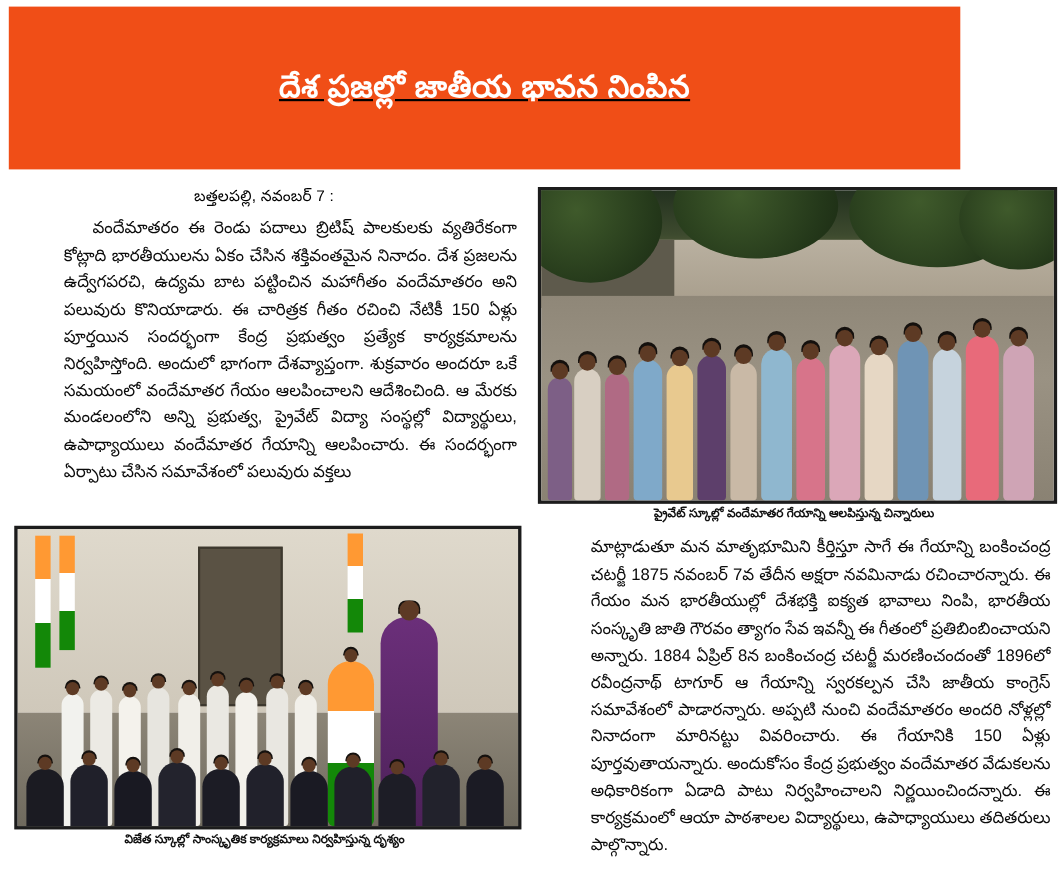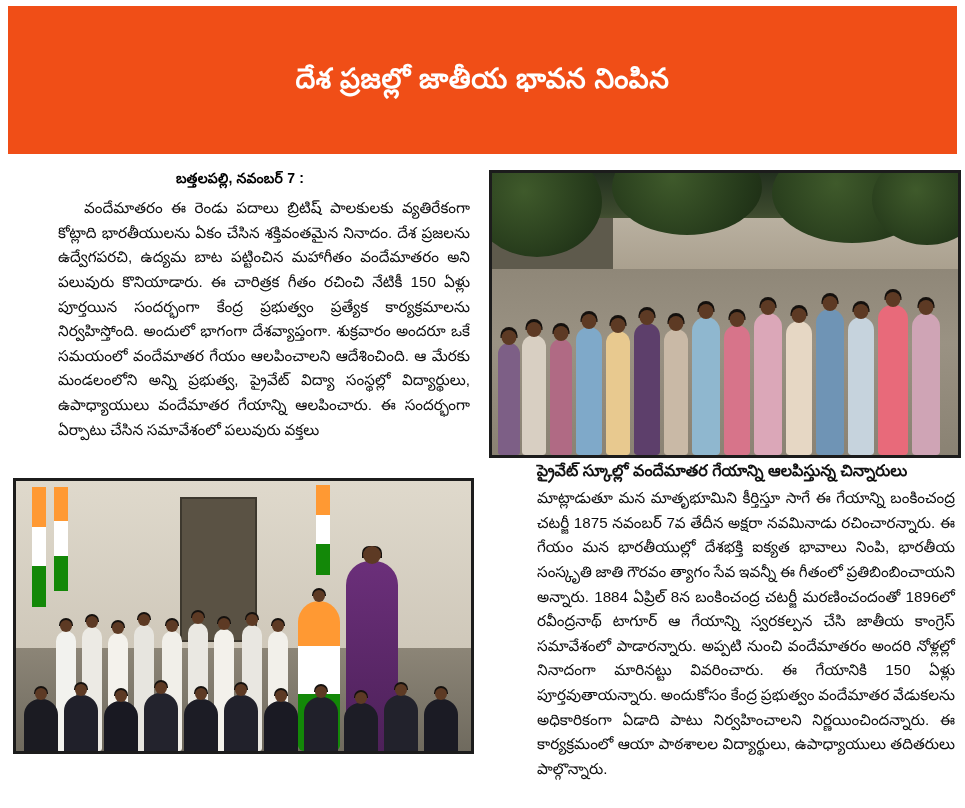--- a/index.html
+++ b/index.html
@@ -18,28 +18,29 @@
     width: 965px;
     height: 808px;
     background: #ffffff;
   }
 
   
   .masthead {
     position: absolute;
     left: 8px;
     top: 6px;
-    width: 949px;
+    width: 865px;
     height: 148px;
     background: #f04e17;
     display: flex;
     flex-direction: row;
     align-items: center;
     justify-content: center;
     overflow: hidden;
+    text-decoration: underline;
   }
   .masthead-kicker {
     color: #ffffff;
     font-size: 28px;
     font-weight: bold;
     letter-spacing: 0.5px;
     line-height: 1.1;
     text-align: center;
     margin-bottom: 2px;
     white-space: nowrap;
@@ -57,21 +58,21 @@
   .col-left {
     position: absolute;
     left: 10px;
     top: 170px;
     width: 460px;
   }
 
   .dateline {
     text-align: center;
     font-size: 14px;
-    font-weight: bold;
+    font-weight: normal;
     color: #000000;
     margin-bottom: 6px;
     letter-spacing: 0.2px;
   }
 
   .body-text {
     font-size: 15.2px;
     line-height: 1.62;
     color: #0b0b0b;
     text-align: justify;
@@ -99,21 +100,21 @@
     height: 282px;
   }
   .photo-bottom-left {
     position: absolute;
     left: 13px;
     top: 478px;
     width: 455px;
     height: 270px;
   }
   .caption {
-    font-size: 16px;
+    font-size: 11px;
     font-weight: bold;
     color: #111111;
     text-align: center;
     line-height: 1.25;
     margin-top: 5px;
   }
   .caption-bottom-left {
     position: absolute;
     left: 13px;
     top: 752px;
@@ -411,14 +412,15 @@
       <div class="kid" style="left:368px; height:56px; width:34px; background:#22222c; border-radius:16px 16px 0 0;">
           <span class="hair"></span>
           <span class="head"></span>
         </div>
       <div class="kid" style="left:408px; height:52px; width:34px; background:#1b1b24; border-radius:16px 16px 0 0;">
           <span class="hair"></span>
           <span class="head"></span>
         </div>
     </div>
   </div>
+  <div class="caption caption-bottom-left">విజేత స్కూల్లో సాంస్కృతిక కార్యక్రమాలు నిర్వహిస్తున్న దృశ్యం</div>
 
 </div>
 
 </body></html>

